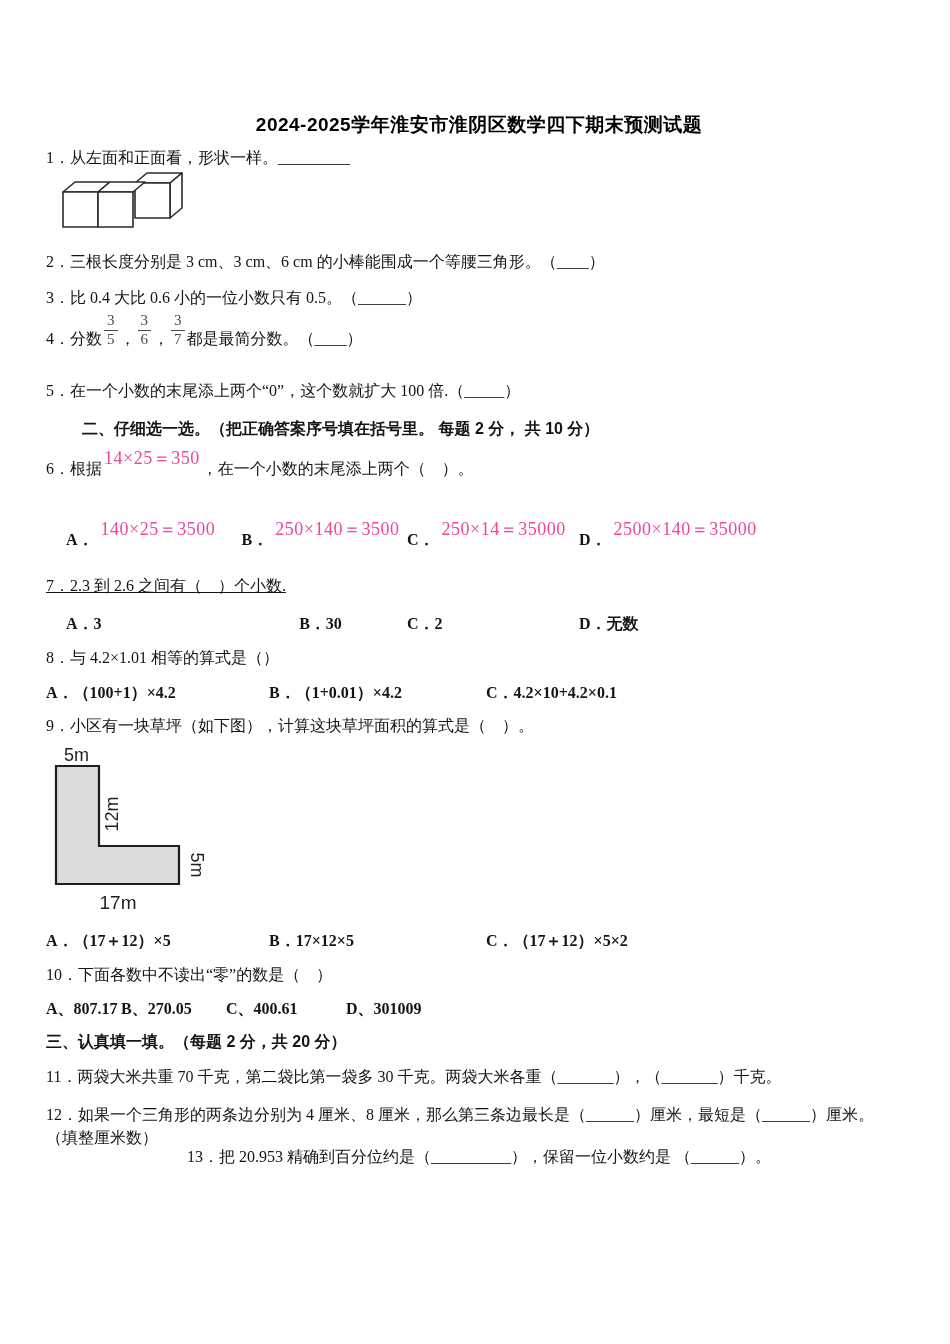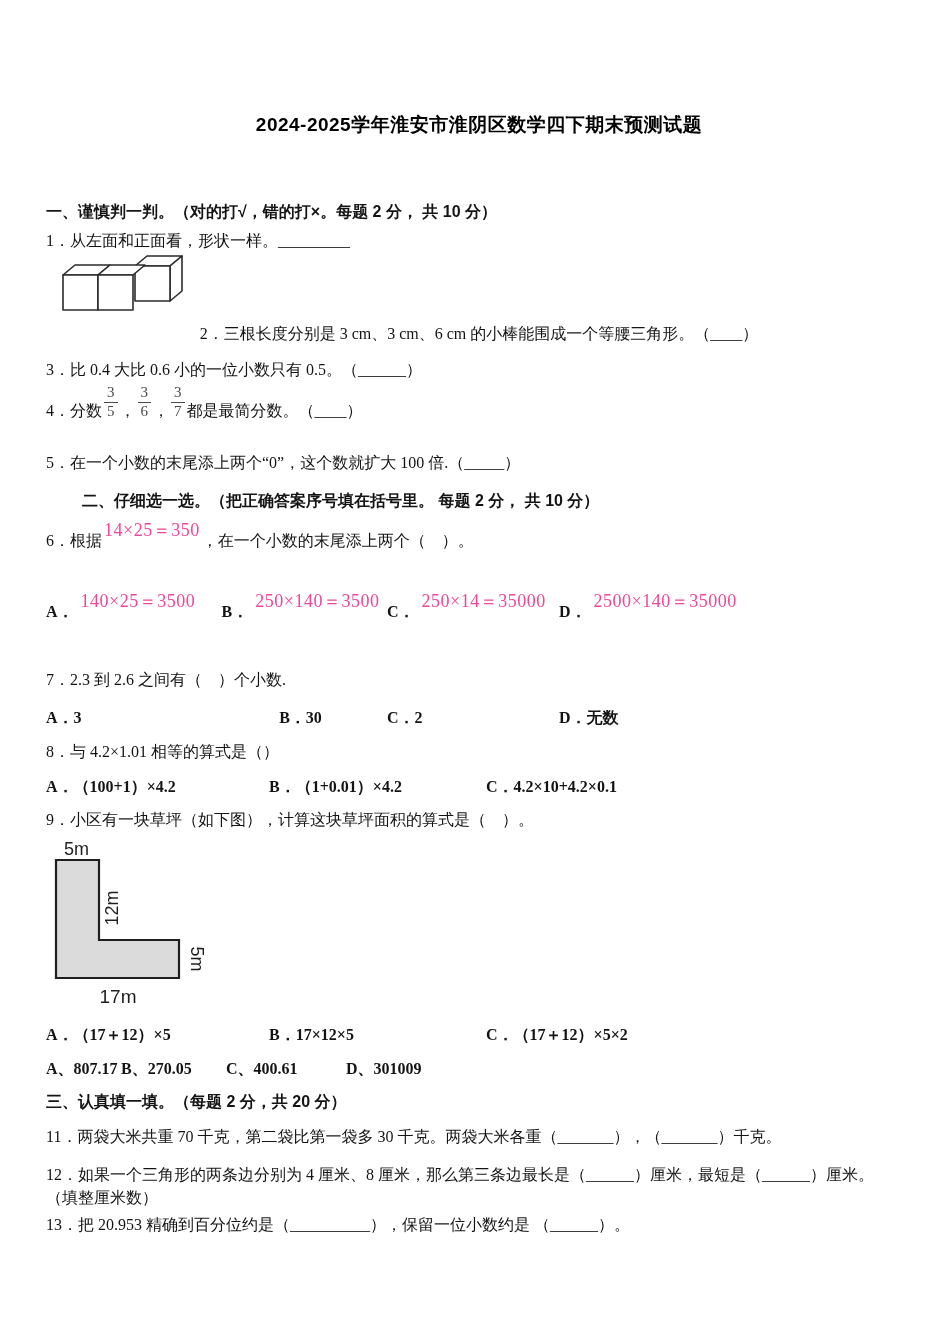--- a/index.html
+++ b/index.html
@@ -10,63 +10,62 @@
   }
   .title{
     margin:0;text-align:center;font-size:19px;font-weight:700;color:#000;
     font-family:"Liberation Sans","DejaVu Sans",sans-serif;letter-spacing:.5px;
   }
   .line{line-height:19px;white-space:nowrap;}
   .heading{font-weight:700;font-family:"Liberation Sans","DejaVu Sans",sans-serif;}
   .sec1-heading{margin-top:64px;}
   .q1{margin-top:10px;}
   .cube-wrap{margin:4px 0 0 14px;height:60px;}
-  .q2{margin-top:10px;text-align:center;}
+  .q2{margin-top:21px;}
   .q3{margin-top:17px;}
   .q4{margin-top:6px;line-height:37px;}
   .q5{margin-top:24px;}
   .sec2-heading{margin-top:19px;margin-left:36px;}
   .q6{margin-top:2px;line-height:37px;}
   .optrow{margin-top:24px;display:flex;line-height:37px;font-weight:700;}
   .optrow-plain{margin-top:19px;display:flex;line-height:19px;font-weight:700;}
-  .q7{margin-top:40px;}
+  .q7{margin-top:18px;text-decoration:underline;}
   .q8{margin-top:15px;}
   .q9{margin-top:14px;}
   .lshape-wrap{margin:12px 0 0 6px;height:170px;}
   .q10{margin-top:15px;}
   .sec3-heading{margin-top:14px;}
   .q11{margin-top:16px;}
   .q12{margin-top:19px;}
   .note{margin-top:4px;}
-  .q13{margin-top:8px;}
+  .q13{text-align:center;}
   .eq{
     font-family:"Liberation Serif","DejaVu Serif",serif;color:#ec4899;
     font-size:18px;font-weight:400;vertical-align:10px;letter-spacing:.5px;
   }
   .eq-inline{margin:0 2px;}
   .opt-eq{margin-left:7px;}
-  .c168{width:168px;}.c173{width:173px;text-align:center;}.c172{width:172px;}
+  .c168{width:168px;margin-left:20px;}.c173{width:173px;text-align:center;}.c172{width:172px;}
   .c223{width:223px;}.c217{width:217px;}
   .c75{width:75px;}.c105{width:105px;}.c120{width:120px;}
   .frac{
     display:inline-block;text-align:center;line-height:1.05;font-size:15px;
     color:#4a4a4a;margin:0 2px;vertical-align:baseline;
   }
   .frac .fn{display:block;border-bottom:1.5px solid #4a4a4a;padding:0 3px 1px;}
   .frac .fd{display:block;padding-top:1px;}
   svg text{font-family:"Liberation Sans","DejaVu Sans",sans-serif;}
 </style>
 </head>
 <body>
 
 <div class="page">
 
   <h1 class="title">2024-2025学年淮安市淮阴区数学四下期末预测试题</h1>
 
-  <div class="line heading sec1-heading">一、谨慎判一判。（对的打√，错的打×。每题 2 分， 共 10 分）</div>
 
   <div class="line q1"><span>1．从左面和正面看，形状一样。</span><span>_________</span></div>
 
   <div class="cube-wrap">
     <svg width="135" height="60" viewBox="0 0 135 60">
       <g fill="#ffffff" stroke="#2b2b2b" stroke-width="1.6" stroke-linejoin="round">
 
         <polygon points="75,12 87,2 122,2 110,12"></polygon>
         <polygon points="110,12 122,2 122,37 110,47"></polygon>
         <rect x="75" y="12" width="35" height="35"></rect>
@@ -124,20 +123,21 @@
       <text x="66" y="162" font-size="19" fill="#1f1f1f" text-anchor="middle">17m</text>
     </svg>
   </div>
 
   <div class="optrow-plain" style="margin-top:14px;">
     <span class="c223">A．（17＋12）×5</span>
     <span class="c217">B．17×12×5</span>
     <span>C．（17＋12）×5×2</span>
   </div>
 
+  <div class="line q10">10．下面各数中不读出“零”的数是（　）</div>
   <div class="optrow-plain" style="margin-top:15px;">
     <span class="c75">A、807.17</span>
     <span class="c105">B、270.05</span>
     <span class="c120">C、400.61</span>
     <span>D、301009</span>
   </div>
 
   <div class="line heading sec3-heading">三、认真填一填。（每题 2 分，共 20 分）</div>
   <div class="line q11">11．两袋大米共重 70 千克，第二袋比第一袋多 30 千克。两袋大米各重（_______），（_______）千克。</div>
   <div class="line q12">12．如果一个三角形的两条边分别为 4 厘米、8 厘米，那么第三条边最长是（______）厘米，最短是（______）厘米。</div>

